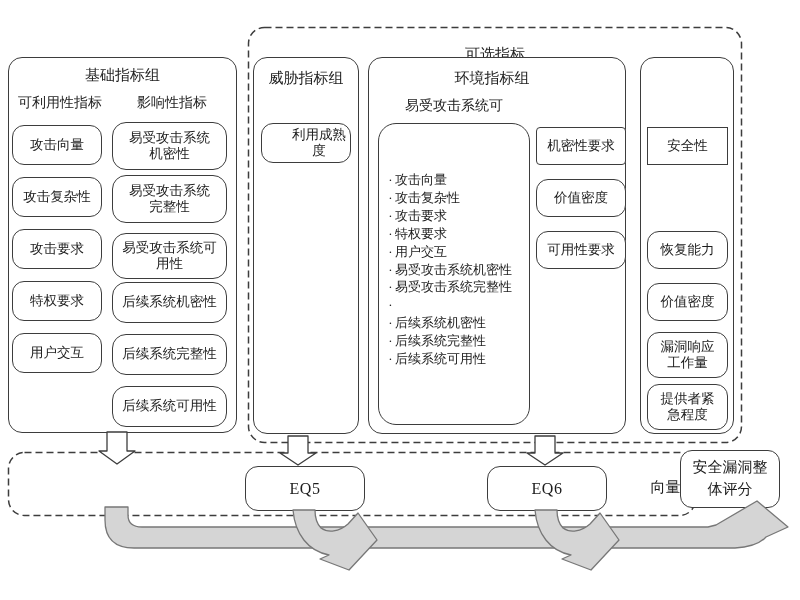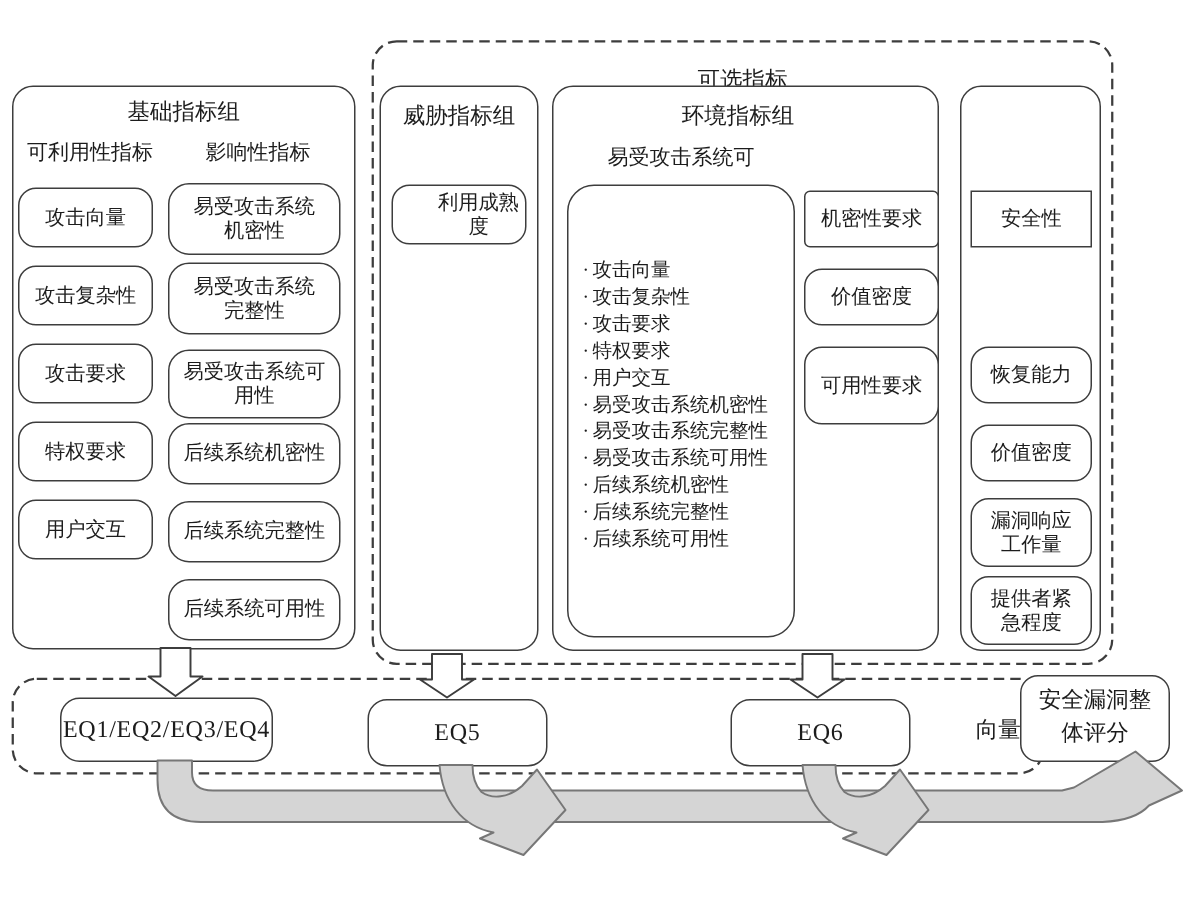--- a/index.html
+++ b/index.html
@@ -84,49 +84,47 @@
     <div class="brow">
         <span class="bdot">·</span>
         <span>易受攻击系统机密性</span>
       </div>
     <div class="brow">
         <span class="bdot">·</span>
         <span>易受攻击系统完整性</span>
       </div>
     <div class="brow">
         <span class="bdot">·</span>
-        <span>易受攻击系统可用性</span>
       </div>
     <div class="brow">
         <span class="bdot">·</span>
         <span>后续系统机密性</span>
       </div>
     <div class="brow">
         <span class="bdot">·</span>
         <span>后续系统完整性</span>
       </div>
     <div class="brow">
         <span class="bdot">·</span>
         <span>后续系统可用性</span>
       </div>
   </div>
   <div class="box item" style="left:536px;top:127px;width:90px;height:38px;border-radius:4px;">机密性要求</div>
   <div class="box item" style="left:536px;top:179px;width:90px;height:38px;border-radius:12px;">价值密度</div>
-  <div class="box item" style="left:536px;top:231px;width:90px;height:52px;border-radius:12px;">可用性要求</div>
+  <div class="box item" style="left:536px;top:231px;width:90px;height:38px;border-radius:12px;">可用性要求</div>
 
   <div class="box" style="left:640px;top:57px;width:94px;height:377px;border-radius:14px;"></div>
   <div class="box item" style="left:647px;top:127px;width:81px;height:38px;border-radius:0;">安全性</div>
   <div class="box item" style="left:647px;top:231px;width:81px;height:38px;border-radius:12px;">恢复能力</div>
   <div class="box item" style="left:647px;top:332px;width:81px;height:46px;border-radius:12px;">漏洞响应
 工作量</div>
   <div class="box item" style="left:647px;top:283px;width:81px;height:38px;border-radius:12px;">价值密度</div>
   <div class="box item" style="left:647px;top:384px;width:81px;height:46px;border-radius:12px;">提供者紧
 急程度</div>
 
-  <div class="box item eq" style="left:40px;top:465px;width:142px;height:43px;border-radius:13px;">EQ1/EQ2/EQ3/EQ4</div>
   <div class="box item eq" style="left:245px;top:466px;width:120px;height:45px;border-radius:13px;">EQ5</div>
   <div class="box item eq" style="left:487px;top:466px;width:120px;height:45px;border-radius:13px;">EQ6</div>
   <div class="lbl" style="left:606px;top:478px;width:90px;margin-left:37px;">向量字符串</div>
   <div class="box item score" style="left:680px;top:450px;width:100px;height:58px;border-radius:12px;">安全漏洞整体评分</div>
 
   <svg class="layer" viewBox="0 0 800 600">
 
     <g fill="#d5d5d5">
       <g stroke-width="1.3" stroke-linejoin="round" stroke="#777777">
         <path d="M 105,507 L 105,520 Q 105,548 134,548 L 735,548 Q 757,547 766,537 L 788,527 L 757,501 L 716,525 L 708,527 L 142,527 Q 128,527 128,515 L 128,507 Z"></path>

